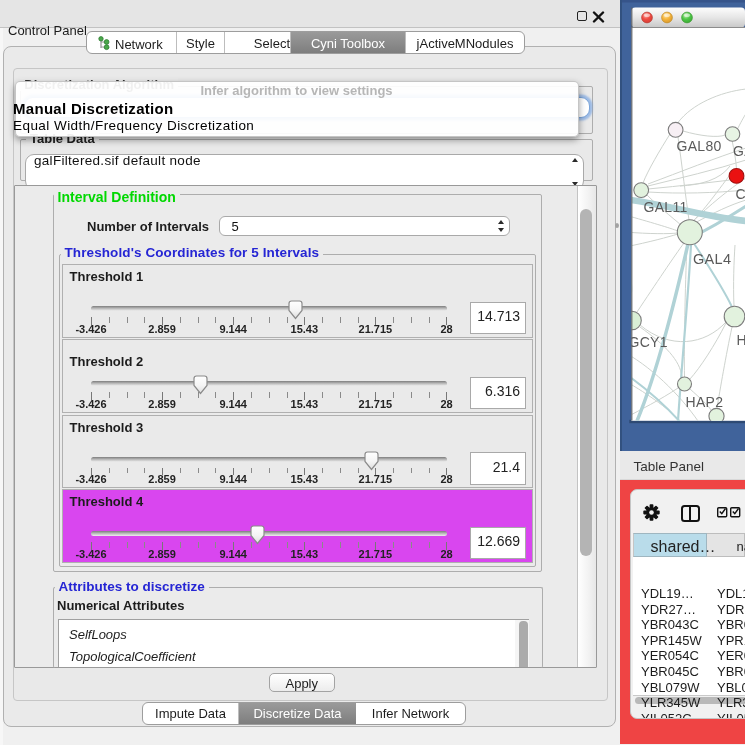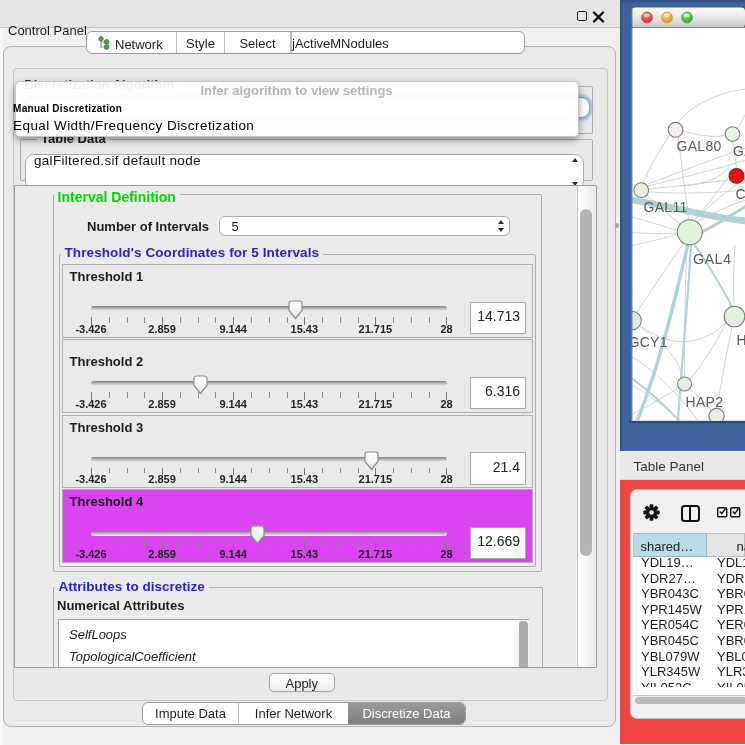--- a/index.html
+++ b/index.html
@@ -45,30 +45,31 @@
         <line x1="4" y1="3" x2="4" y2="12" stroke="#9a9a9a" stroke-width="1.3"></line>
         <line x1="4" y1="6" x2="9" y2="6" stroke="#9a9a9a" stroke-width="1.2"></line>
         <line x1="4" y1="11" x2="9" y2="11" stroke="#9a9a9a" stroke-width="1.2"></line>
         <circle cx="4" cy="2.8" r="2.2" fill="#4aa84a" stroke="#2e7d32" stroke-width=".8"></circle>
         <circle cx="9.6" cy="6" r="2.4" fill="#4aa84a" stroke="#2e7d32" stroke-width=".8"></circle>
         <circle cx="9.6" cy="11.2" r="2.4" fill="#4aa84a" stroke="#2e7d32" stroke-width=".8"></circle>
       </svg>
     <span class="abs t13" style="left:28px;top:6px;">Network</span>
   </div>
   <div style="width:48px;position:relative;border-right:1px solid #bdbdbd;text-align:center;"><span class="t13" style="line-height:23px;">Style</span></div>
-  <div style="width:66px;position:relative;border-right:1px solid #bdbdbd;text-align:center;"><span class="t13" style="line-height:23px;">Select</span></div>
-  <div style="flex:1;position:relative;border-left:1px solid #bdbdbd;"><span class="t13" style="line-height:23px;">jActiveMNodules</span></div>
+  <div style="width:66px;position:relative;border-right:1px solid #bdbdbd;text-align:right;"><span class="t13" style="line-height:23px;">Select</span></div>
+  <div style="width:114px;position:relative;background:linear-gradient(#9a9a9a,#7e7e7e);text-align:center;"><span class="t13" style="line-height:23px;color:#fff;">Cyni Toolbox</span></div>
+  <div style="flex:1;position:relative;text-align:center;border-left:1px solid #bdbdbd;"><span class="t13" style="line-height:23px;">jActiveMNodules</span></div>
 </div>
 
 <div class="grp" style="left:19.5px;top:86px;width:573px;height:48px;"></div>
 <div class="gtitle" style="left:20.3px;top:77.5px;color:#333;font-weight:600;">Discretization Algorithm</div>
 <div class="combo" style="left:24px;top:96.5px;width:566px;height:21px;border-radius:9px;border-color:#7aa4d9;box-shadow:0 0 2px 2.5px rgba(105,155,225,.6);"></div>
 
 <div class="grp" style="left:19.5px;top:139px;width:573px;height:41.5px;"></div>
-<div class="gtitle" style="left:37px;top:132px;color:#222;font-weight:600;">Table Data</div>
+<div class="gtitle" style="left:26px;top:132px;color:#222;font-weight:600;">Table Data</div>
 <div class="combo" style="left:25px;top:153.5px;width:559px;height:36px;border-radius:9px;">
   <span class="ctxt" style="left:8px;top:-1px;font-size:13.5px;letter-spacing:0.3px;">galFiltered.sif default node</span>
   <span class="arr arrup" style="right:5px;top:3px;"></span>
   <span class="arr arrdn" style="right:5px;bottom:3px;"></span>
 </div>
 
 <div class="abs" style="left:13.5px;top:185px;width:583px;height:483px;background:#ebebeb;border:1px solid #999;border-radius:1px;overflow:hidden;" id="sp">
 
   <div class="abs" style="right:0;top:0;width:19px;height:481px;background:linear-gradient(90deg,#ffffff,#f2f2f2 60%,#e7e7e7);border-left:1px solid #c3c3c3;"></div>
   <div class="abs" style="right:3.5px;top:23px;width:12px;height:347px;background:#b4b4b4;border-radius:6px;"></div>
@@ -183,29 +184,29 @@
 <div class="gtitle" style="left:54.5px;top:580px;color:#2525d4;font-weight:600;background:#ebebeb;font-size:13.5px;line-height:13.5px;">Attributes to discretize</div>
 <div class="abs t13 bold" style="left:57px;top:599px;">Numerical Attributes</div>
 <div class="abs" style="left:58px;top:619px;width:457px;height:47.5px;background:#fff;border:1px solid #a0a0a0;border-right:none;border-bottom:none;overflow:hidden;">
   <div class="t13" style="padding:4px 0 0 10px;line-height:22px;font-style:italic;">SelfLoops<br>TopologicalCoefficient<br>BetweennessCentrality</div>
 </div>
 <div class="abs" style="left:515px;top:619px;width:14px;height:47.5px;background:#f5f5f5;border-top:1px solid #a0a0a0;"></div>
 <div class="abs" style="left:519px;top:621px;width:8.5px;height:46px;background:#ababab;border-radius:4px 4px 0 0;"></div>
 
 <div class="abs" style="left:15px;top:81px;width:563.5px;height:55.5px;background:rgba(255,255,255,0.93);border:1px solid rgba(150,150,150,0.55);border-radius:5px;box-shadow:0 3px 7px rgba(0,0,0,0.4);"></div>
 <div class="abs" style="left:15px;top:84px;width:563px;text-align:center;font-size:13px;line-height:13px;font-weight:bold;color:#b6b6b6;">Infer algorithm to view settings</div>
-<div class="abs bold" style="left:13px;top:101.5px;color:#000;font-size:10px;line-height:13.5px;letter-spacing:0.3px;">Manual Discretization</div>
+<div class="abs bold" style="left:13px;top:101.5px;color:#000;font-size:15px;line-height:13.5px;letter-spacing:0.3px;">Manual Discretization</div>
 <div class="abs" style="left:13px;top:119px;color:#000;font-size:13.5px;line-height:13.5px;letter-spacing:0.45px;">Equal Width/Frequency Discretization</div>
 
 <div class="abs" style="left:268.5px;top:672.5px;width:66.5px;height:19px;background:linear-gradient(#ffffff,#ececec);border:1px solid #a3a3a3;border-radius:5px;text-align:center;"><span class="t13" style="line-height:18px;">Apply</span></div>
 
 <div class="abs" style="left:142px;top:702px;width:324px;height:23px;background:#fff;border:1px solid #9d9d9d;border-radius:6px;overflow:hidden;display:flex;">
   <div style="width:96px;text-align:center;border-right:1px solid #bdbdbd;"><span class="t13" style="line-height:22px;">Impute Data</span></div>
+  <div style="width:117px;text-align:center;background:linear-gradient(#9a9a9a,#7e7e7e);"><span class="t13" style="line-height:22px;color:#fff;">Discretize Data</span></div>
   <div style="flex:1;text-align:center;"><span class="t13" style="line-height:22px;">Infer Network</span></div>
-  <div style="width:117px;text-align:center;background:linear-gradient(#9a9a9a,#7e7e7e);"><span class="t13" style="line-height:22px;color:#fff;">Discretize Data</span></div>
 </div>
 
 <div class="abs" style="left:0;top:28px;width:2.5px;height:717px;background:#f7f7f7;"></div>
 <div class="abs" style="left:614.5px;top:223px;width:4px;height:5px;border-radius:50%;background:#a2a2a2;"></div>
 
 <svg class="abs" style="left:620px;top:0;" width="125" height="452" viewBox="0 0 125 452">
 <defs>
 <linearGradient id="tbar" x1="0" y1="0" x2="0" y2="1">
         <stop offset="0" stop-color="#fdfdfd"></stop>
         <stop offset="0.5" stop-color="#e6e6e6"></stop>
@@ -332,27 +333,27 @@
  <svg class="abs" style="left:96.5px;top:56px;" width="24" height="11" viewBox="0 0 24 11">
       <g fill="none" stroke="#111" stroke-width="1.4">
         <rect x="0.7" y="0.7" width="9" height="9" rx="1"></rect>
         <path d="M2.8 4.5 l2 2.2 L8.5 1.5"></path>
         <rect x="13.7" y="0.7" width="9" height="9" rx="1"></rect>
         <path d="M15.8 4.5 l2 2.2 L21.5 1.5"></path>
       </g>
     </svg>
  <div class="abs" style="left:12.5px;top:81.5px;width:74.7px;height:24.5px;background:#b9dcea;border:1px solid #9fb6c0;border-left-color:#c5c5c5;"></div>
  <div class="abs" style="left:87.2px;top:81.5px;width:37.8px;height:24.5px;background:#e4e4e4;border:1px solid #bdbdbd;border-left:none;"></div>
- <div class="abs" style="left:20.5px;top:89px;width:75px;text-align:left;font-size:13px;line-height:14px;color:#222;">shared…</div>
+ <div class="abs" style="left:20.5px;top:89px;width:75px;text-align:right;font-size:16px;line-height:14px;color:#222;">shared…</div>
  <div class="abs" style="left:116.5px;top:89px;font-size:13px;line-height:14px;color:#222;">na</div>
  <div class="abs" style="left:12.5px;top:106px;width:112.5px;height:137.5px;background:#fff;"></div>
  <div class="abs" style="left:12.5px;top:243.5px;width:112.5px;height:10px;background:#f1f1f1;border-top:1px solid #c9c9c9;"></div>
  <div class="abs" style="left:14.5px;top:245.5px;width:112px;height:7px;background:#b9b9b9;border-radius:3.5px;"></div>
 </div>
-<div class="abs" style="left:620px;top:549px;width:125px;height:138px;overflow:hidden;">
+<div class="abs" style="left:620px;top:580px;width:125px;height:138px;overflow:hidden;">
 <div class="abs" style="left:21px;top:6.0px;font-size:13px;line-height:15px;color:#1c1c1c;">YDL19…</div>
 <div class="abs" style="left:97px;top:6.0px;font-size:13px;line-height:15px;color:#1c1c1c;white-space:nowrap;">YDL194W</div>
 <div class="abs" style="left:21px;top:21.6px;font-size:13px;line-height:15px;color:#1c1c1c;">YDR27…</div>
 <div class="abs" style="left:97px;top:21.6px;font-size:13px;line-height:15px;color:#1c1c1c;white-space:nowrap;">YDR277C</div>
 <div class="abs" style="left:21px;top:37.2px;font-size:13px;line-height:15px;color:#1c1c1c;">YBR043C</div>
 <div class="abs" style="left:97px;top:37.2px;font-size:13px;line-height:15px;color:#1c1c1c;white-space:nowrap;">YBR043C</div>
 <div class="abs" style="left:21px;top:52.8px;font-size:13px;line-height:15px;color:#1c1c1c;">YPR145W</div>
 <div class="abs" style="left:97px;top:52.8px;font-size:13px;line-height:15px;color:#1c1c1c;white-space:nowrap;">YPR145W</div>
 <div class="abs" style="left:21px;top:68.4px;font-size:13px;line-height:15px;color:#1c1c1c;">YER054C</div>
 <div class="abs" style="left:97px;top:68.4px;font-size:13px;line-height:15px;color:#1c1c1c;white-space:nowrap;">YER054C</div>

